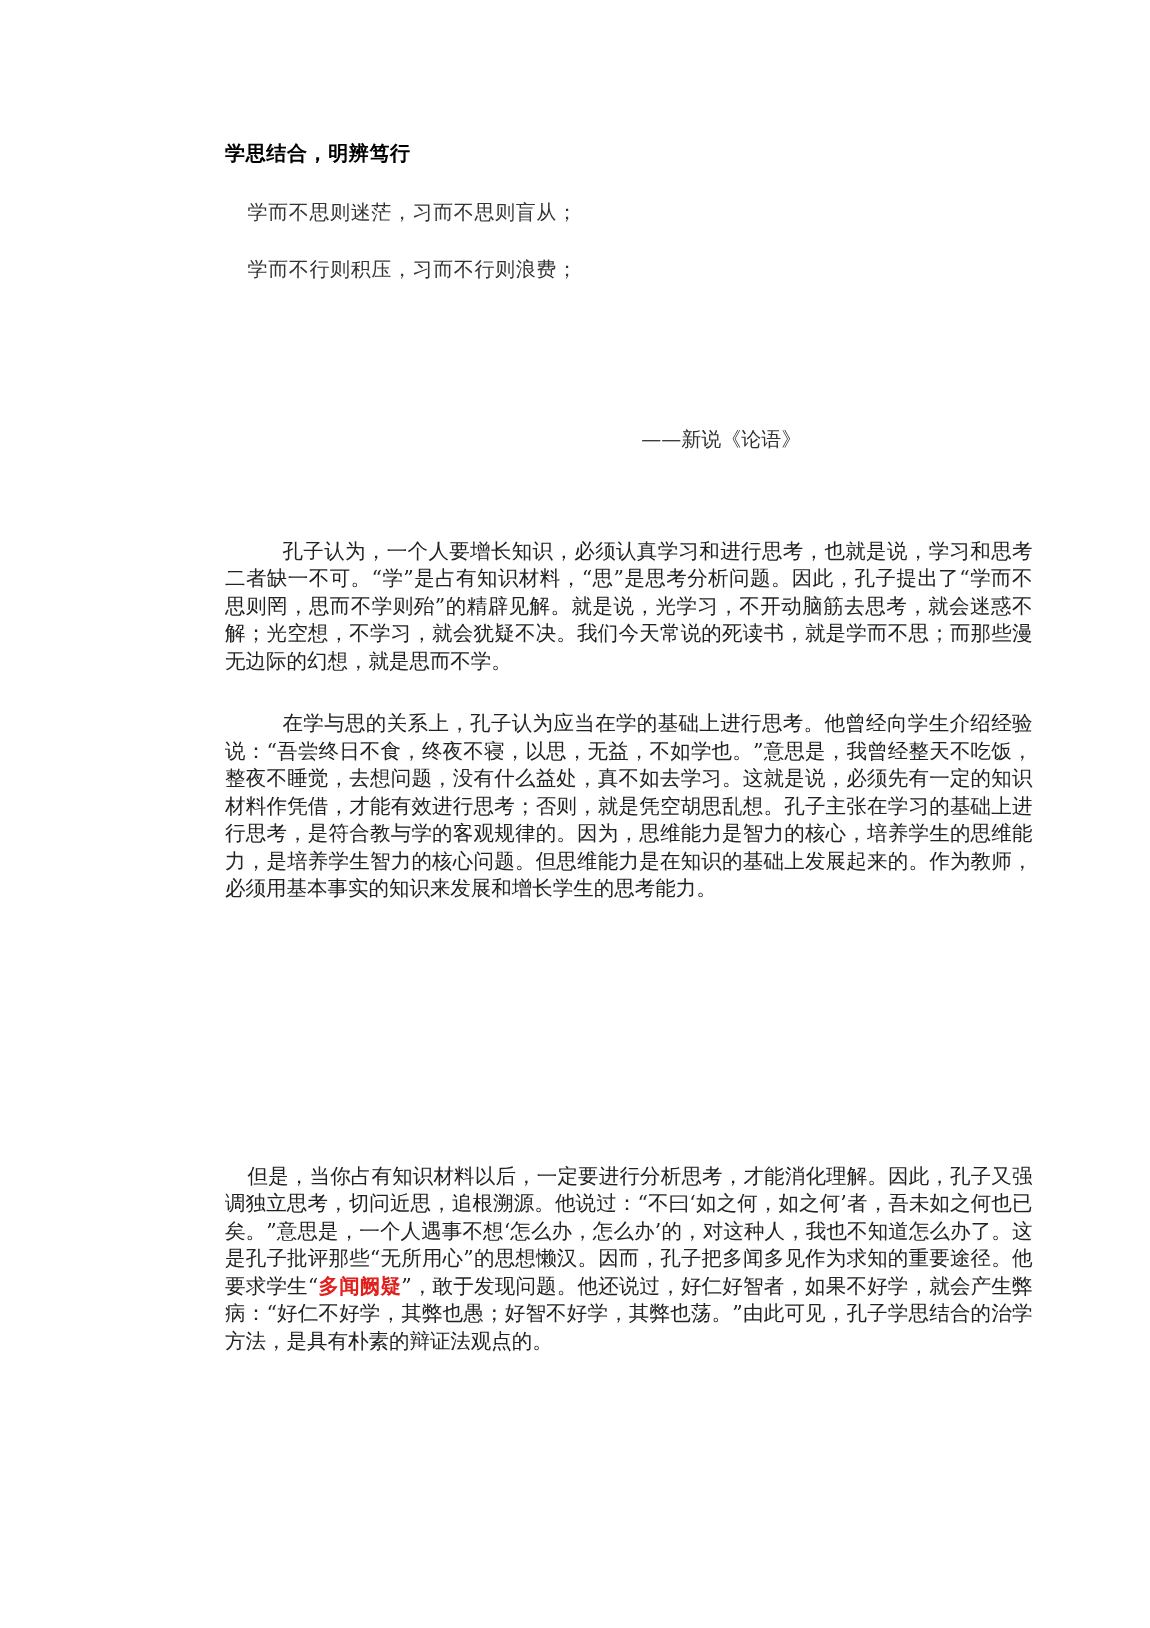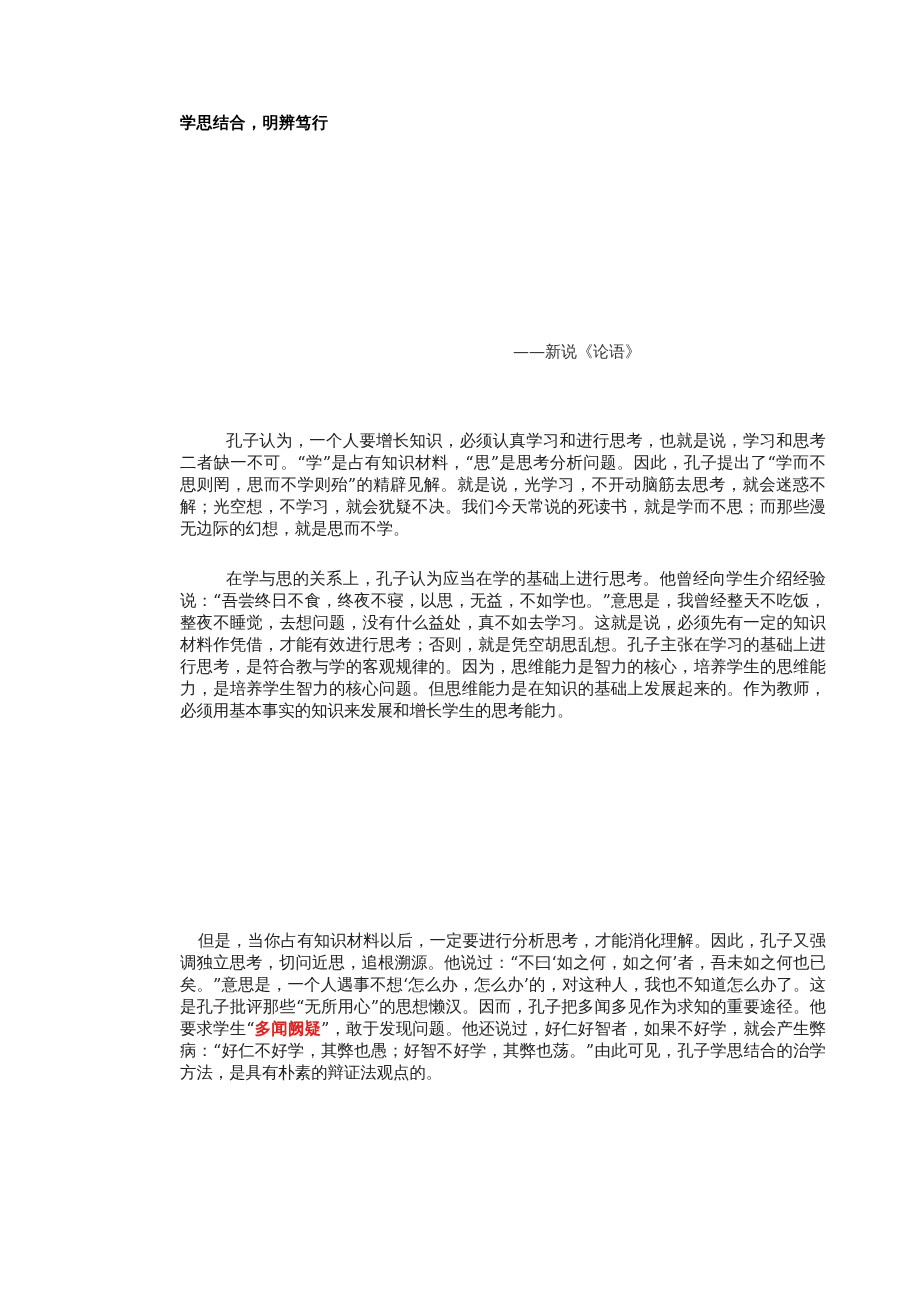--- a/index.html
+++ b/index.html
@@ -15,18 +15,20 @@
     .para.indent { text-indent: 46px; }
     .para.indent-small { text-indent: 18px; }
     .red { color: #e0201c; font-weight: bold; }
   </style>
 </head>
 <body>
 
 <div class="page">
   <div class="title">学思结合，明辨笃行</div>
 
+  <div class="poem-line" style="top:160px">学而不思则迷茫，习而不思则盲从；</div>
+  <div class="poem-line" style="top:206px">学而不行则积压，习而不行则浪费；</div>
   <div class="attrib">——新说《论语》</div>
 
   <p class="para indent" style="top:430px">孔子认为，一个人要增长知识，必须认真学习和进行思考，也就是说，学习和思考二者缺一不可。“学”是占有知识材料，“思”是思考分析问题。因此，孔子提出了“学而不思则罔，思而不学则殆”的精辟见解。就是说，光学习，不开动脑筋去思考，就会迷惑不解；光空想，不学习，就会犹疑不决。我们今天常说的死读书，就是学而不思；而那些漫无边际的幻想，就是思而不学。</p>
   <p class="para indent" style="top:568px">在学与思的关系上，孔子认为应当在学的基础上进行思考。他曾经向学生介绍经验说：“吾尝终日不食，终夜不寝，以思，无益，不如学也。”意思是，我曾经整天不吃饭，整夜不睡觉，去想问题，没有什么益处，真不如去学习。这就是说，必须先有一定的知识材料作凭借，才能有效进行思考；否则，就是凭空胡思乱想。孔子主张在学习的基础上进行思考，是符合教与学的客观规律的。因为，思维能力是智力的核心，培养学生的思维能力，是培养学生智力的核心问题。但思维能力是在知识的基础上发展起来的。作为教师，必须用基本事实的知识来发展和增长学生的思考能力。</p>
   <p class="para indent-small" style="top:930px"><span>但是，当你占有知识材料以后，一定要进行分析思考，才能消化理解。因此，孔子又强调独立思考，切问近思，追根溯源。他说过：“不曰‘如之何，如之何’者，吾未如之何也已矣。”意思是，一个人遇事不想‘怎么办，怎么办’的，对这种人，我也不知道怎么办了。这是孔子批评那些“无所用心”的思想懒汉。因而，孔子把多闻多见作为求知的重要途径。他要求学生“</span><span class="red">多闻阙疑</span><span>”，敢于发现问题。他还说过，好仁好智者，如果不好学，就会产生弊病：“好仁不好学，其弊也愚；好智不好学，其弊也荡。”由此可见，孔子学思结合的治学方法，是具有朴素的辩证法观点的。</span></p>
 </div>
 
 </body></html>

